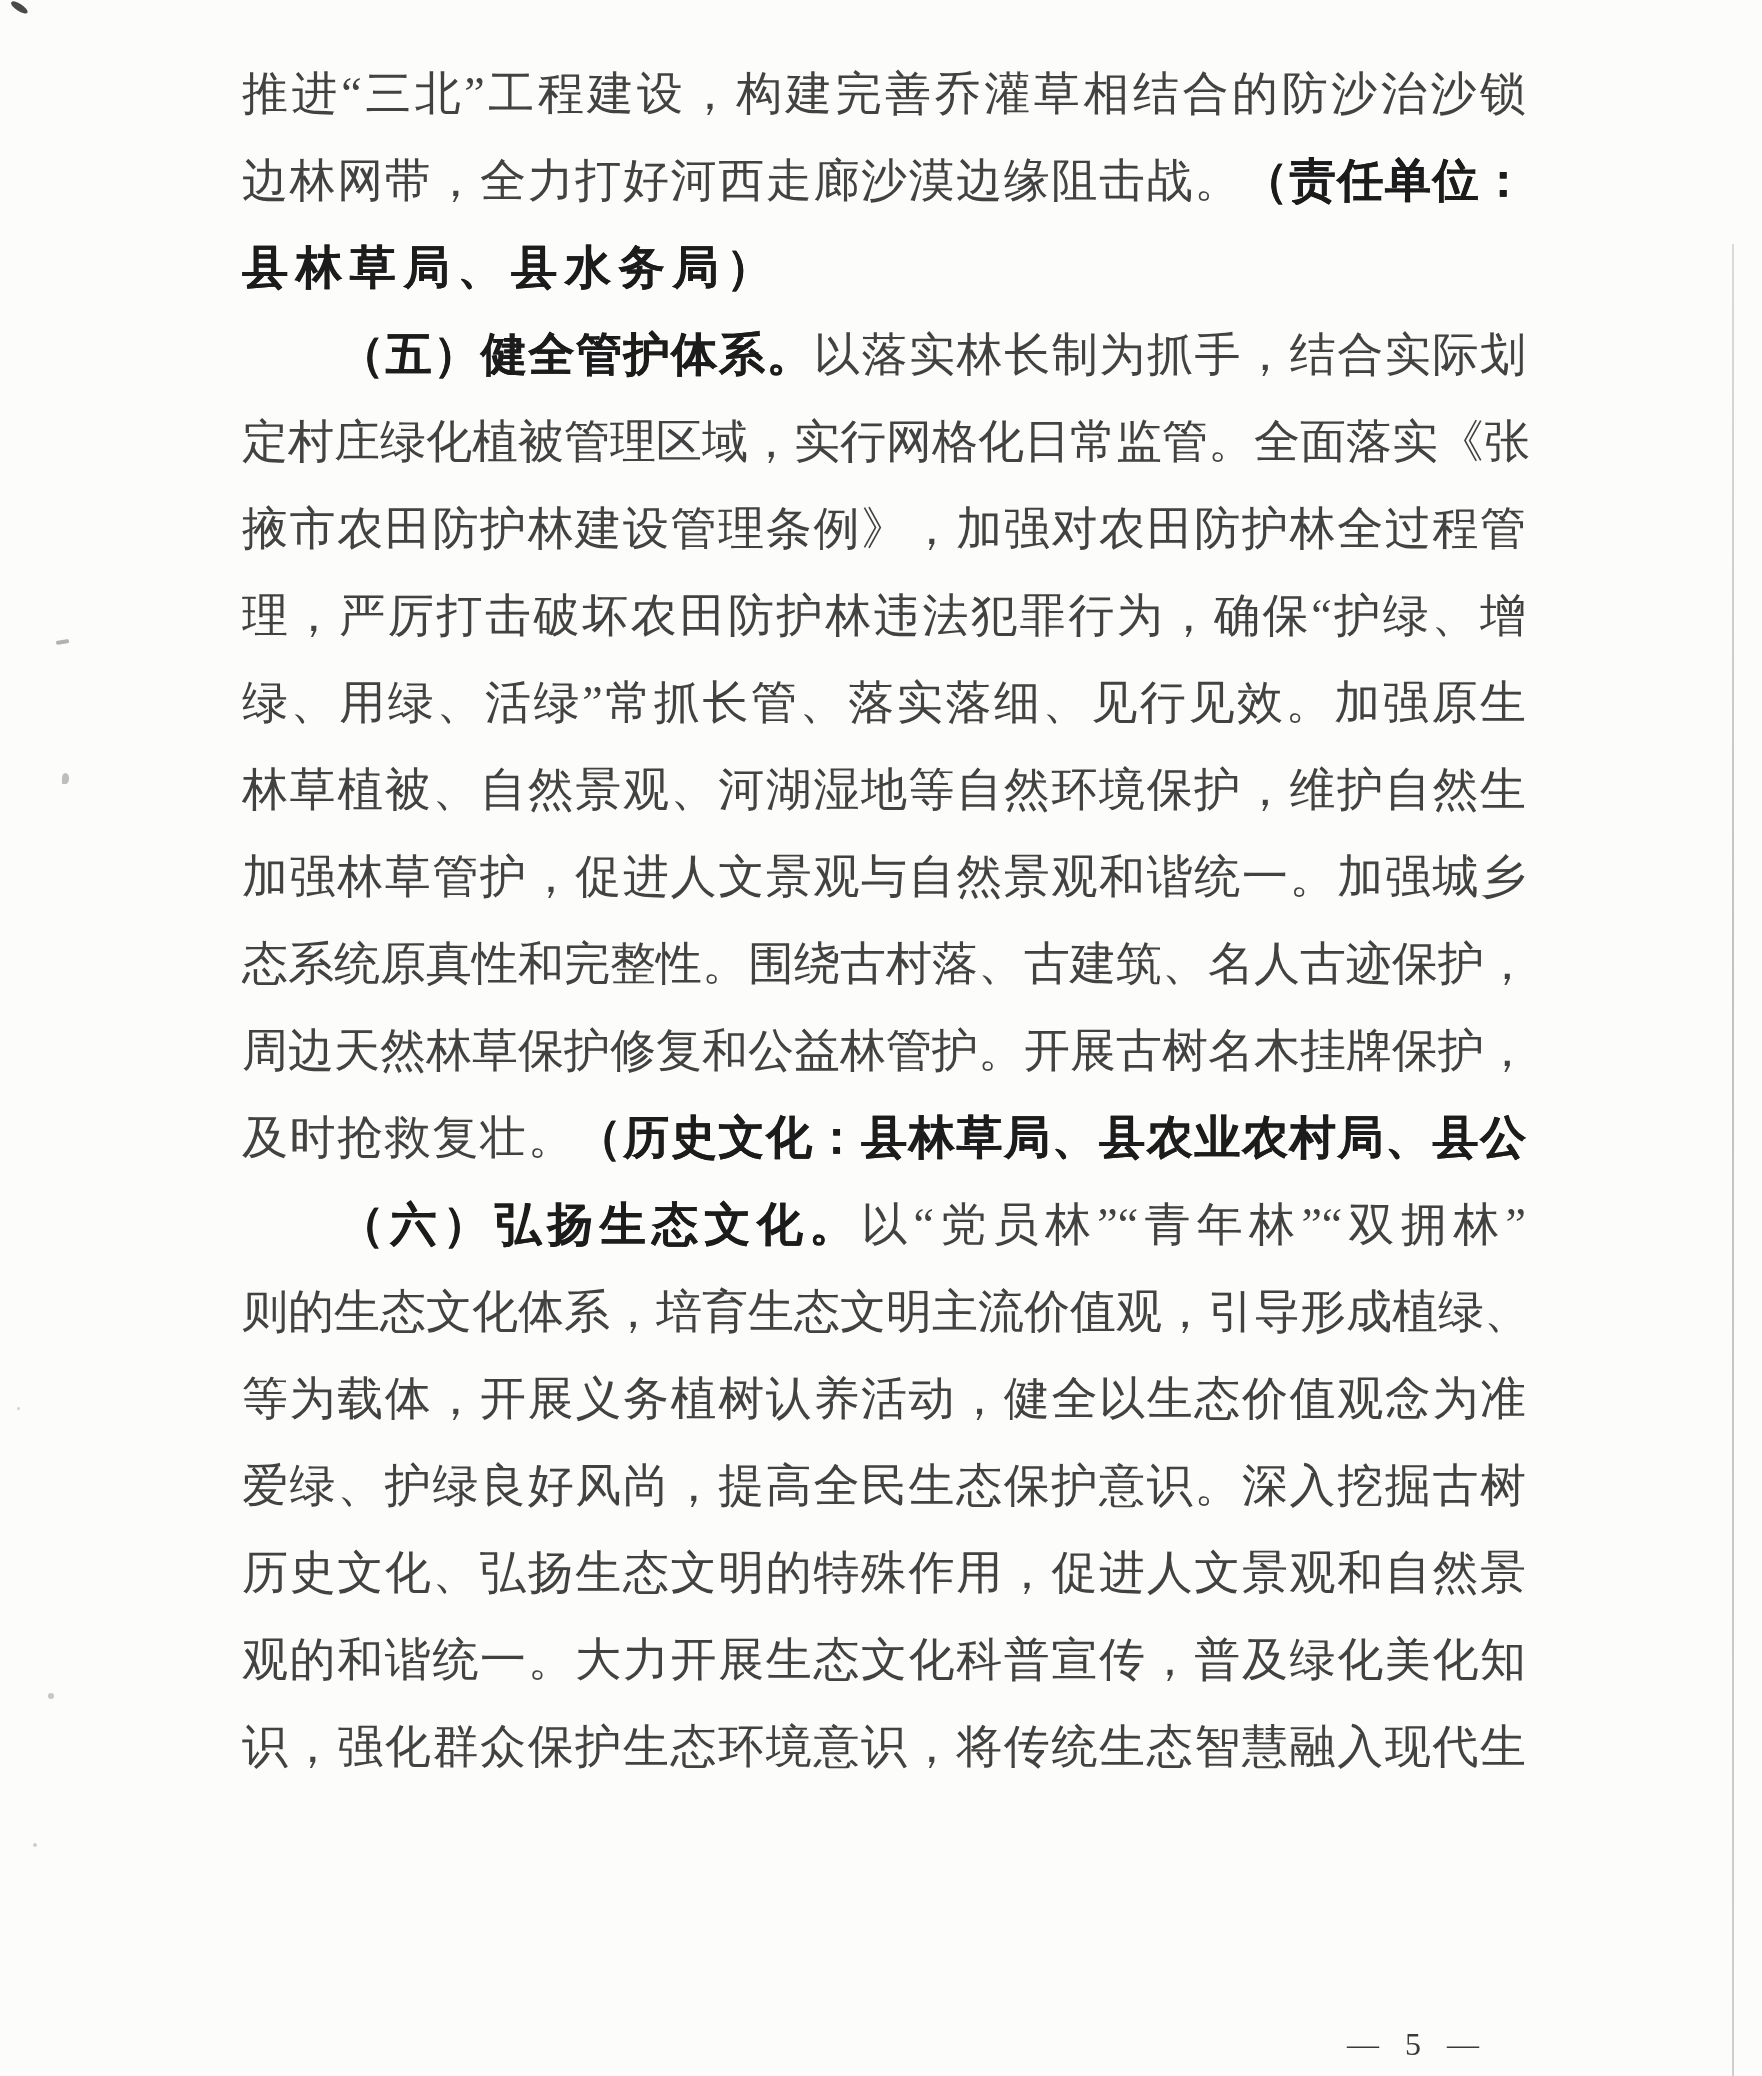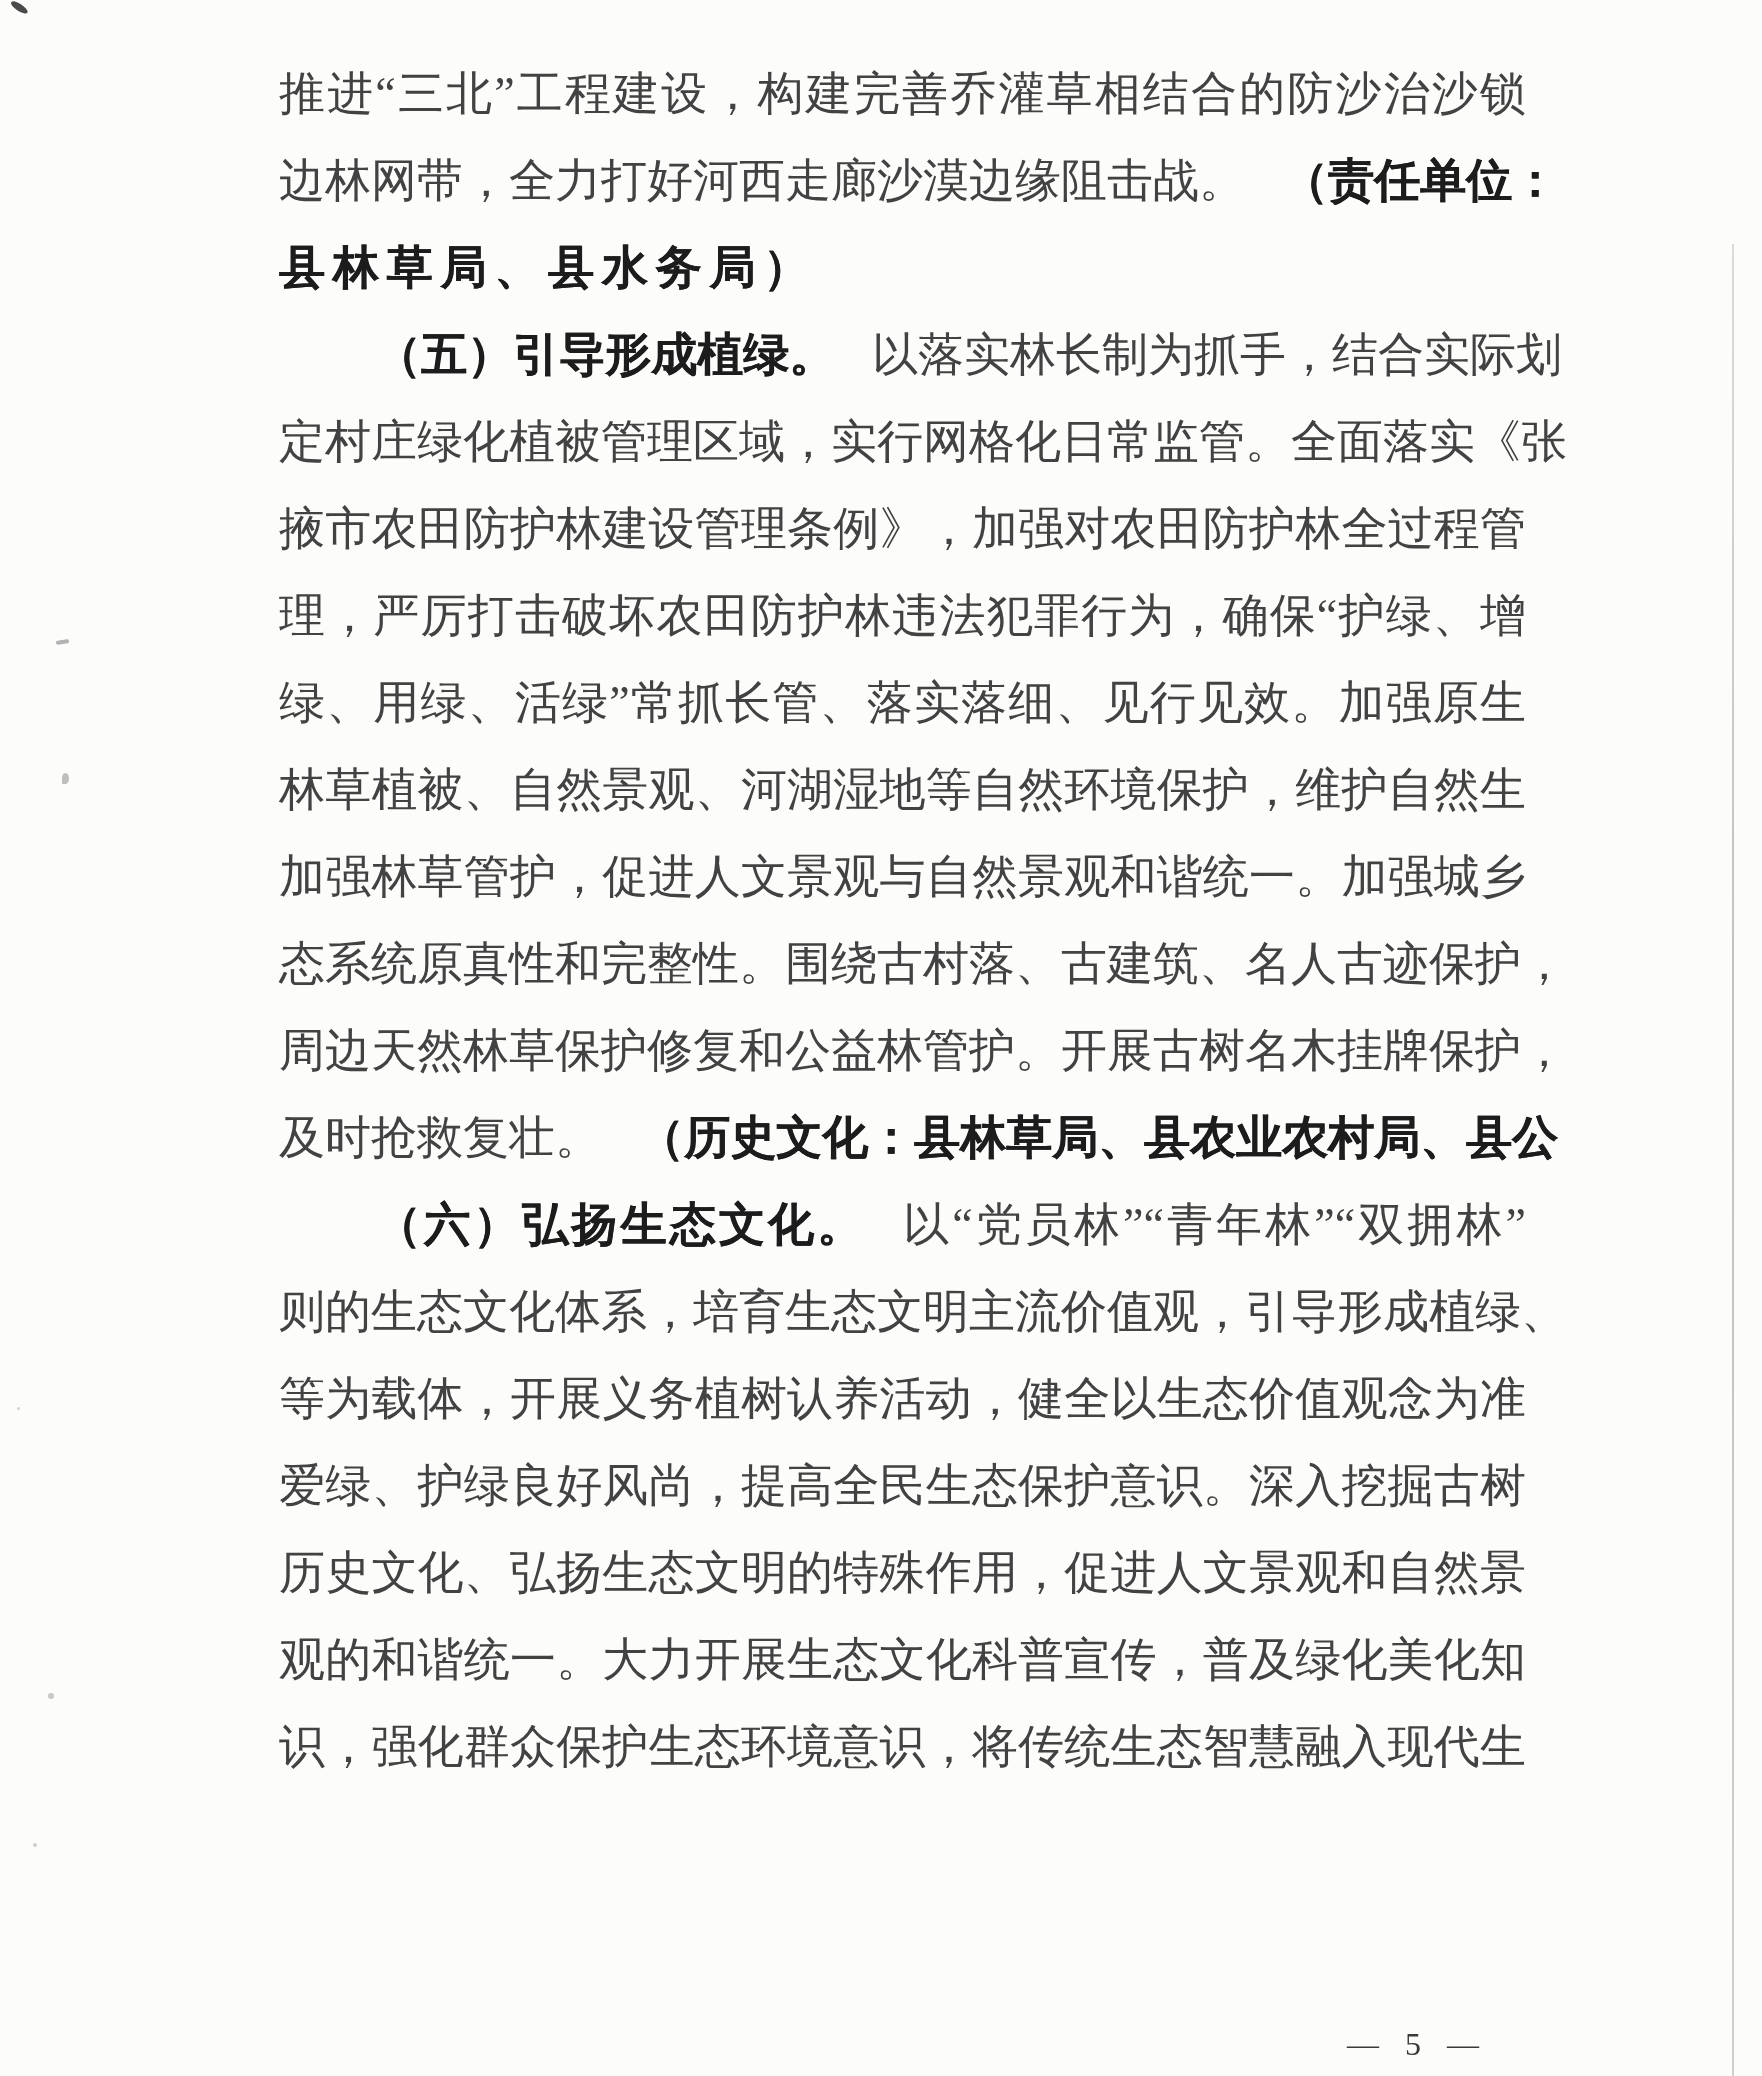--- a/index.html
+++ b/index.html
@@ -36,21 +36,21 @@
     white-space: nowrap;
   }
   .line.indent {
     text-indent: 96px;
   }
   .line.para-end {
     text-align: left;
     text-align-last: left;
     letter-spacing: 7.8px;
   }
-  .seg { color: #424242; margin-left: 37px; }
+  .seg { color: #424242; }
   .seg.bold {
     font-weight: 900;
     color: #1c1c1c;
     text-shadow: 0.4px 0 currentColor;
     text-align: center;
   }
   .page-number {
     position: absolute;
     left: 1347px;
     top: 2022px;
@@ -96,21 +96,21 @@
   <div class="speck s1"></div>
   <div class="speck s2"></div>
   <div class="speck s3"></div>
   <div class="speck s4"></div>
   <div class="speck s5"></div>
 
   <div class="text-block">
       <div class="line"><span class="seg">推进“三北”工程建设，构建完善乔灌草相结合的防沙治沙锁</span></div>
       <div class="line"><span class="seg">边林网带，全力打好河西走廊沙漠边缘阻击战。</span><span class="seg bold">（责任单位：</span></div>
       <div class="line para-end"><span class="seg bold">县林草局、县水务局）</span></div>
-      <div class="line indent"><span class="seg bold">（五）引导形成植绿。</span><span class="seg">以落实林长制为抓手，结合实际划</span></div>
+      <div class="line indent"><span class="seg bold">（五）健全管护体系。</span><span class="seg">以落实林长制为抓手，结合实际划</span></div>
       <div class="line"><span class="seg">定村庄绿化植被管理区域，实行网格化日常监管。全面落实《张</span></div>
       <div class="line"><span class="seg">掖市农田防护林建设管理条例》，加强对农田防护林全过程管</span></div>
       <div class="line"><span class="seg">理，严厉打击破坏农田防护林违法犯罪行为，确保“护绿、增</span></div>
       <div class="line"><span class="seg">绿、用绿、活绿”常抓长管、落实落细、见行见效。加强原生</span></div>
       <div class="line"><span class="seg">林草植被、自然景观、河湖湿地等自然环境保护，维护自然生</span></div>
       <div class="line"><span class="seg">加强林草管护，促进人文景观与自然景观和谐统一。加强城乡</span></div>
       <div class="line"><span class="seg">态系统原真性和完整性。围绕古村落、古建筑、名人古迹保护，</span></div>
       <div class="line"><span class="seg">周边天然林草保护修复和公益林管护。开展古树名木挂牌保护，</span></div>
       <div class="line"><span class="seg">及时抢救复壮。</span><span class="seg bold">（历史文化：县林草局、县农业农村局、县公</span></div>
       <div class="line indent"><span class="seg bold">（六）弘扬生态文化。</span><span class="seg">以“党员林”“青年林”“双拥林”</span></div>

